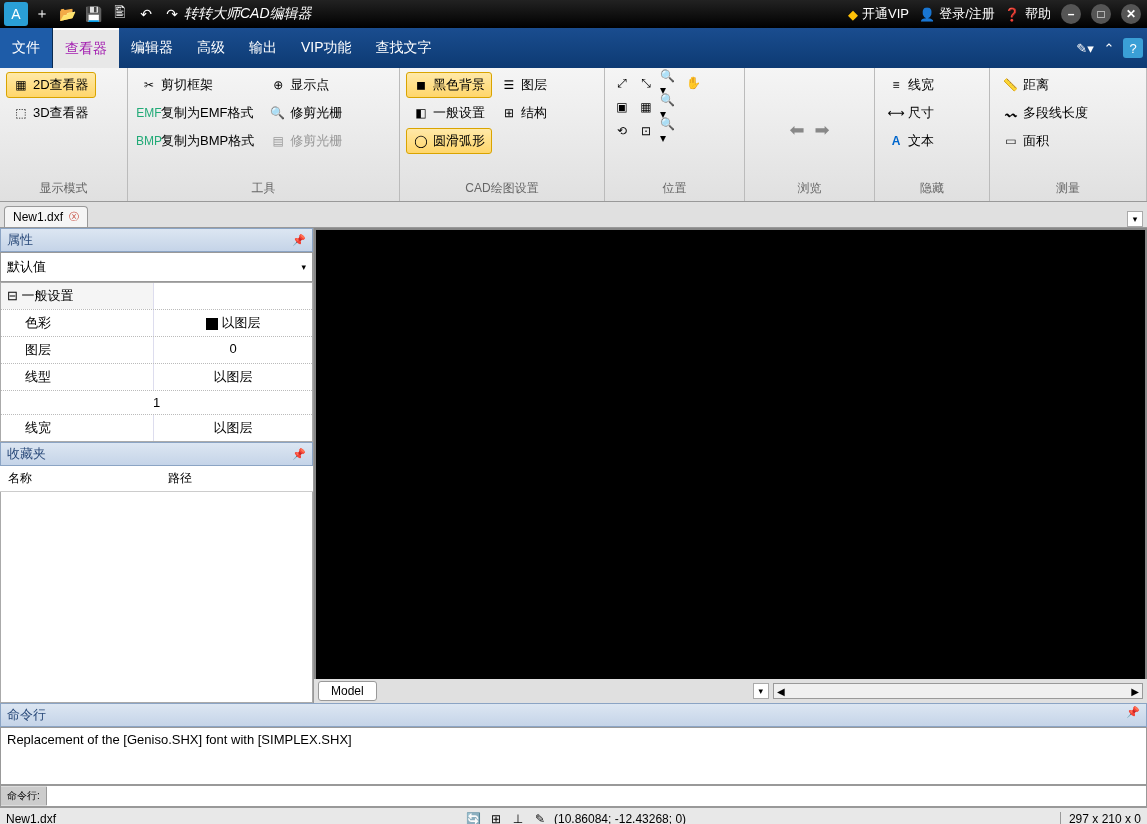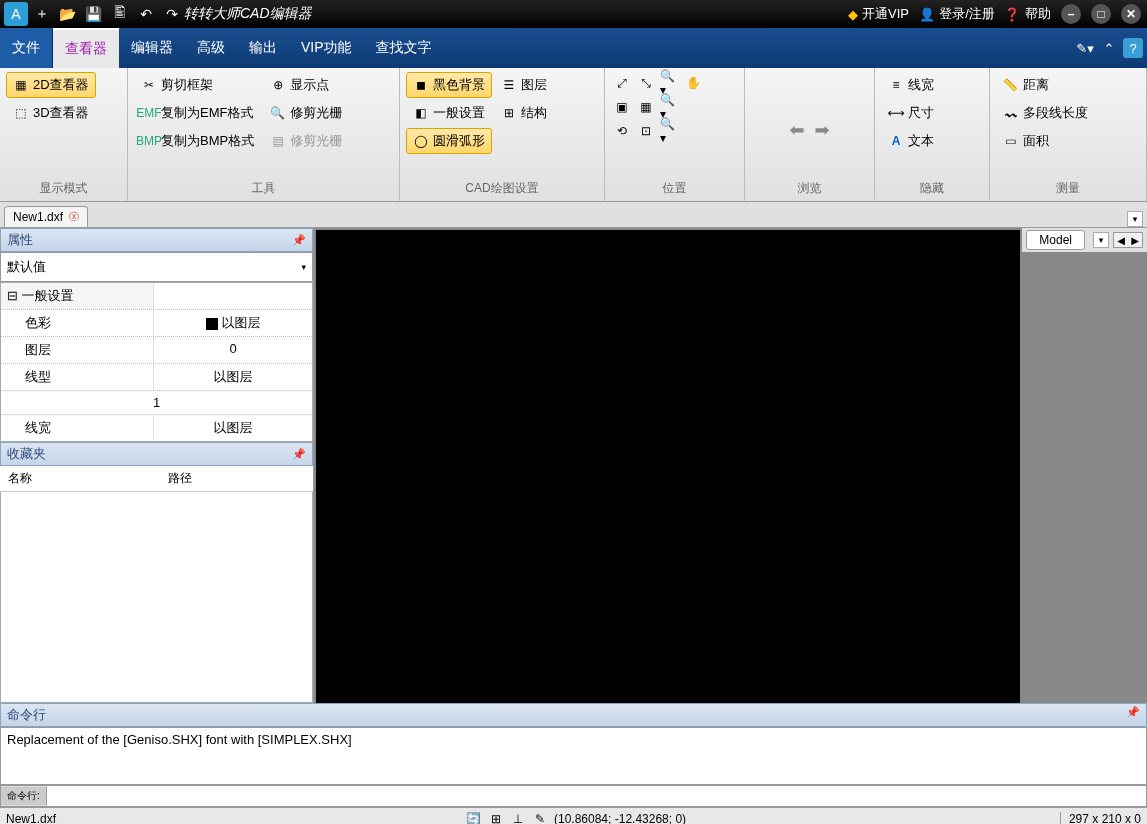--- a/index.html
+++ b/index.html
@@ -57,21 +57,21 @@
 .prop-key { width: 153px; padding: 4px 6px 4px 24px; border-right: 1px solid #dde; }
 .prop-key.header { padding-left: 6px; font-weight: normal; background: #f5f5f5; }
 .prop-val { flex: 1; padding: 4px 6px; text-align: center; }
 .colorbox { display: inline-block; width: 12px; height: 12px; background: #000; margin-right: 4px; vertical-align: middle; }
 .fav-panel { flex: 1; display: flex; flex-direction: column; }
 .fav-header { display: flex; border-bottom: 1px solid #ccc; background: #fff; }
 .fav-col { padding: 4px 8px; font-size: 12px; }
 .fav-col:first-child { width: 160px; }
 .fav-body { flex: 1; background: #fff; border: 1px solid #aaa; border-top: none; }
 
-.canvas-area { flex: 1; display: flex; background: #888; }
+.canvas-area { flex: 1; display: flex; flex-direction: column; background: #888; }
 .canvas { flex: 1; background: #000; margin: 2px 2px 0 2px; }
 .canvas-bottom { height: 24px; display: flex; align-items: center; background: #e0e0e0; padding: 0 4px; gap: 4px; }
 .model-tab { background: #fff; border: 1px solid #999; padding: 2px 12px; border-radius: 3px; font-size: 12px; }
 .scroll-h { flex: 1; height: 16px; background: #f0f0f0; border: 1px solid #999; display: flex; align-items: center; }
 .scroll-h .arrow { width: 14px; text-align: center; font-size: 10px; cursor: pointer; }
 .scroll-h .track { flex: 1; }
 
 
 .cmd-title { background: linear-gradient(#dce6f2, #c5d4e8); border: 1px solid #8ba4c4; padding: 2px 6px; display: flex; font-size: 13px; color: #2a4a7a; }
 .cmd-output { height: 58px; background: #fff; border: 1px solid #999; padding: 4px 6px; font-size: 13px; }

